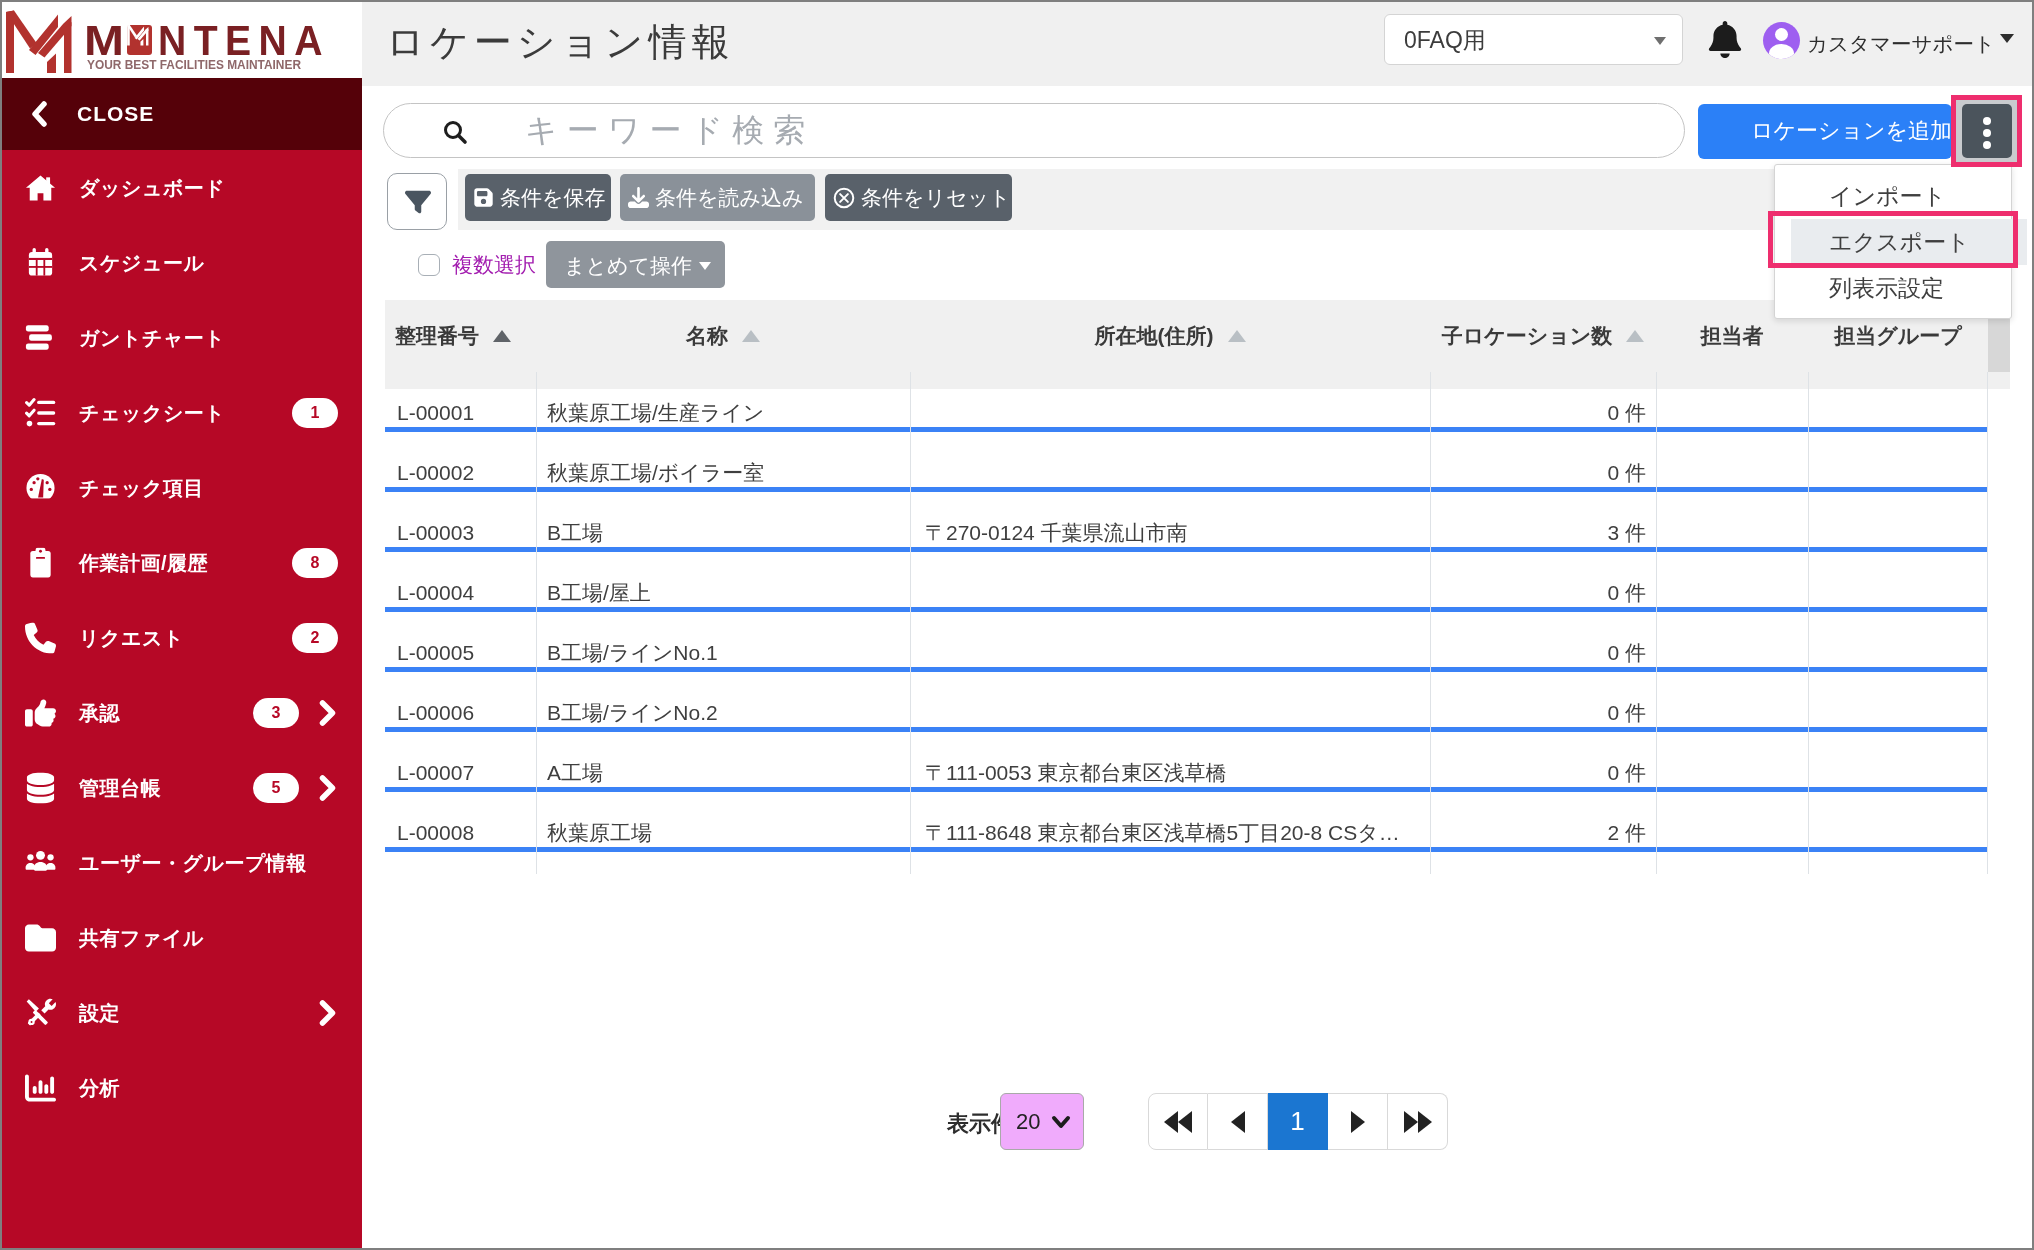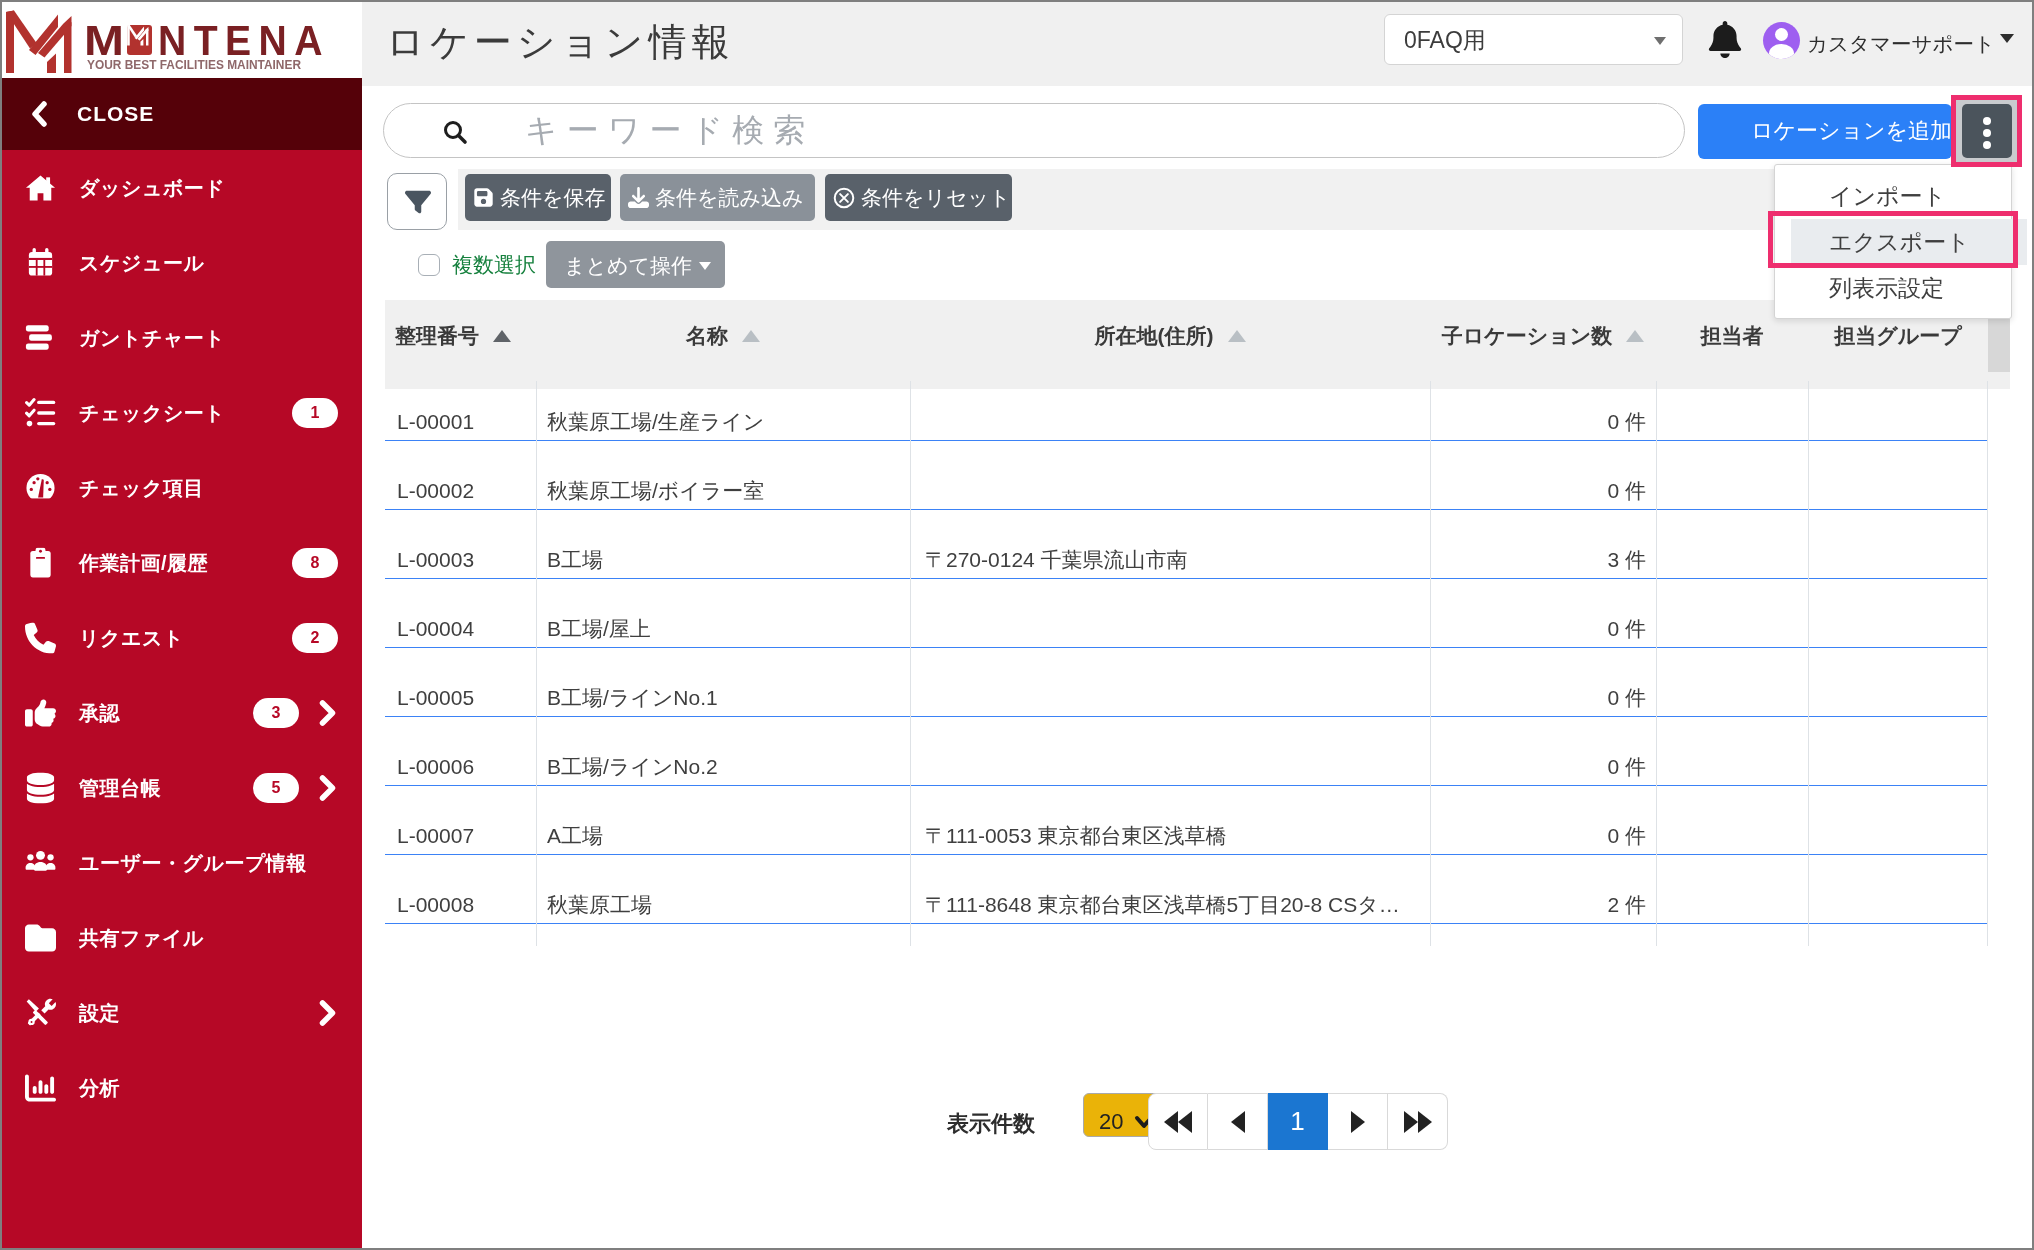--- a/index.html
+++ b/index.html
@@ -45,45 +45,45 @@
 #fstrip { position:absolute; left:458px; top:169px; width:1552px; height:61px; background:#f1f1f1; }
 #fbtn { position:absolute; left:387px; top:173px; width:60px; height:57px; background:#fff; border:1px solid #9aa0a6; border-radius:10px; }
 .gbtn { position:absolute; top:174px; height:47px; border-radius:5px; color:#fff; font-size:21px; display:flex; align-items:center; white-space:nowrap; }
 .gbtn svg { margin-right:6px; }
 #bsave { left:465px; width:146px; background:#59616a; padding-left:8px; }
 #bload { left:620px; width:195px; background:#8a9199; padding-left:8px; }
 #breset { left:825px; width:187px; background:#59616a; padding-left:8px; }
 
 
 #cbx { position:absolute; left:418px; top:254px; width:22px; height:22px; border:1px solid #a8afb6; border-radius:6px; background:#fff; }
-#cbl { position:absolute; left:452px; top:251px; font-size:21px; color:#15803d; }
+#cbl { position:absolute; left:452px; top:251px; font-size:21px; color:#a21caf; }
 #bulk { position:absolute; left:546px; top:241px; width:179px; height:47px; background:#8f959c; border-radius:5px; color:#fff; font-size:21px; }
 #bulk .t { position:absolute; left:18px; top:11px; }
 #bulk .a { position:absolute; right:14px; top:21px; width:0; height:0; border-left:6.5px solid transparent; border-right:6.5px solid transparent; border-top:8px solid #fff; }
 
 
 #thead { position:absolute; left:385px; top:300px; width:1625px; height:89px; background:#f0f0f0; }
 #thsb { position:absolute; left:1988px; top:300px; width:22px; height:72px; background:#d7d7d7; }
 .th { position:absolute; top:0; height:72px; font-size:21px; font-weight:bold; color:#3a3a3a; display:flex; align-items:center; justify-content:center; white-space:nowrap; }
 .sa { display:inline-block; width:0; height:0; border-left:9px solid transparent; border-right:9px solid transparent; border-bottom:12px solid #5f6368; margin-left:14px; }
 .sa.gray { border-bottom-color:#b9bfc4; }
 #tbody { position:absolute; left:385px; top:372px; width:1603px; }
-.tr { position:relative; width:1603px; height:60px; border-bottom:1px solid #3b82f6;margin-top:9px; }
+.tr { position:relative; width:1603px; height:60px; border-bottom:5px solid #3b82f6; }
 .tr:first-child { border-top:0; }
 .td { position:absolute; top:0; height:82px; font-size:21px; color:#3f3f3f; display:flex; align-items:center; white-space:nowrap; overflow:hidden; }
 .c1 { left:0; width:151px; padding-left:12px; }
 .c2 { left:151px; width:374px; padding-left:10px; border-left:1px solid #dee2e6; }
 .c3 { left:525px; width:520px; padding-left:14px; border-left:1px solid #dee2e6; }
 .c4 { left:1045px; width:226px; padding-right:10px; justify-content:flex-end; border-left:1px solid #dee2e6; }
 .c5 { left:1271px; width:152px; border-left:1px solid #dee2e6; }
 .c6 { left:1423px; width:180px; border-left:1px solid #dee2e6; border-right:1px solid #dee2e6; }
 
 
 #pgl { position:absolute; left:947px; top:1109px; font-size:22px; color:#2d2d2d; font-weight:600; }
-#psel { position:absolute; left:1083px; top:1093px; width:84px; height:44px; border:1px solid #a9a9a9; border-radius:6px; background:#eab308; }
+#psel { position:absolute; left:1000px; top:1093px; width:84px; height:57px; border:1px solid #a9a9a9; border-radius:6px; background:#f0abfc; }
 #psel .t { position:absolute; left:15px; top:15px; font-size:22px; color:#222; }
 #pager { position:absolute; left:1148px; top:1093px; height:57px; display:flex; }
 .pc { width:60px; height:57px; background:#fff; border:1px solid #d9d9d9; border-left:none; display:flex; align-items:center; justify-content:center; }
 .pc:first-child { border-left:1px solid #d9d9d9; border-radius:8px 0 0 8px; }
 .pc:last-child { border-radius:0 8px 8px 0; }
 .pc.on { background:#1b76d1; border-color:#1b76d1; color:#fff; font-size:26px; }
 .tri { width:0; height:0; border-top:11px solid transparent; border-bottom:11px solid transparent; }
 .tri.r { border-left:14px solid #222; }
 .tri.l { border-right:14px solid #222; }
 

